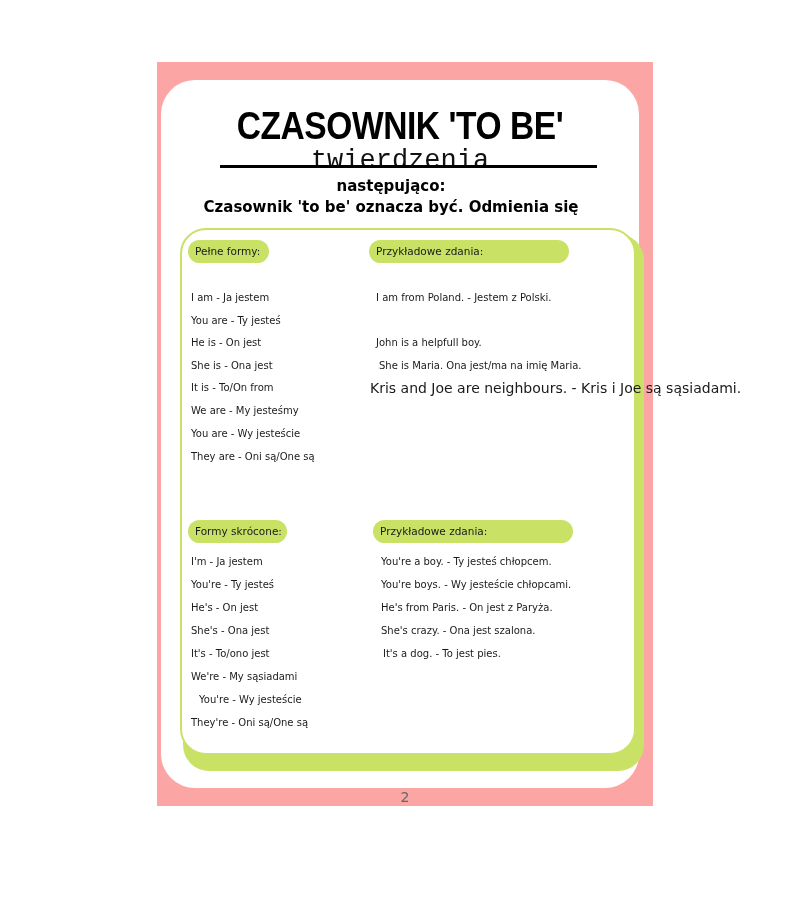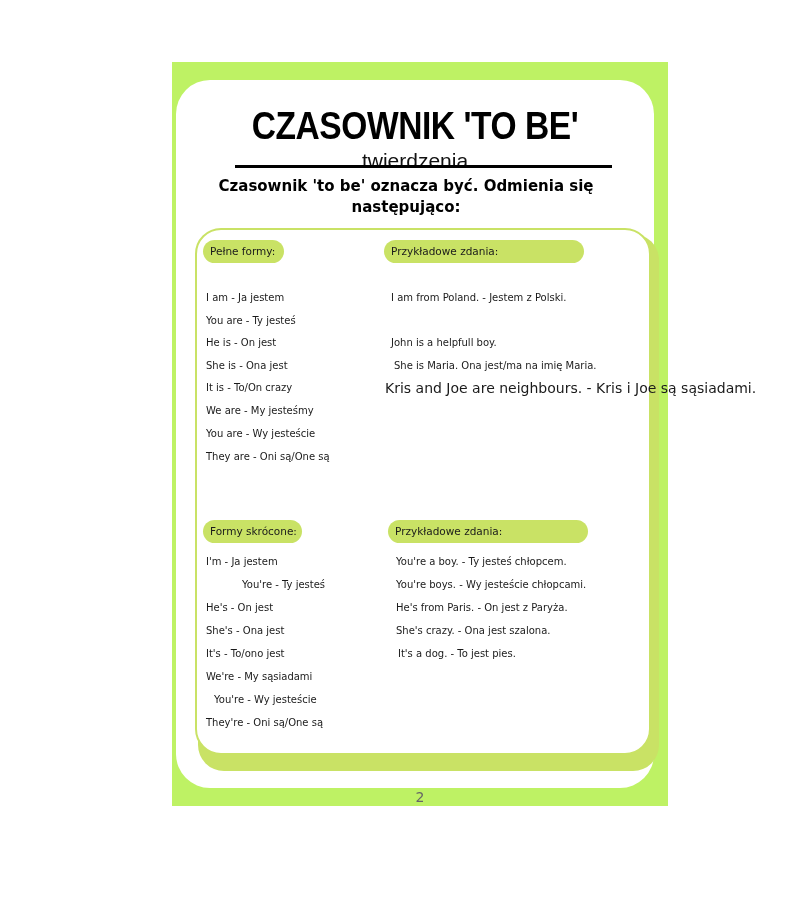--- a/index.html
+++ b/index.html
@@ -1,35 +1,35 @@
 <!DOCTYPE html>
 <html><head>
   <meta charset="utf-8">
   <style>
     html, body { margin: 0; padding: 0; }
     body {
       width: 810px; height: 900px; background: #ffffff; position: relative;
       font-family: "DejaVu Sans", sans-serif; overflow: hidden;
     }
     .page {
-      position: absolute; left: 172px; top: 62px; width: 496px; height: 744px;
-      background: #bef264;
+      position: absolute; left: 157px; top: 62px; width: 496px; height: 744px;
+      background: #fca5a5;
     }
     .outer-card {
       position: absolute; left: 4px; top: 18px; width: 478px; height: 708px;
       background: #ffffff; border-radius: 34px;
     }
     .title {
       position: absolute; left: 0; width: 100%; top: 24px; text-align: center;
       font-family: "Liberation Sans", sans-serif; font-weight: 700; font-size: 39px;
       letter-spacing: -0.5px; color: #000; line-height: 44px; transform: scaleX(0.86);
     }
     .subtitle {
       position: absolute; left: 0; width: 100%; top: 68px; text-align: center;
-      font-family: Liberation Sans, sans-serif; font-size: 21px; color: #111;
+      font-family: Liberation Mono, monospace; font-size: 27px; color: #111;
       line-height: 26px; font-weight: 300;
     }
     .rule {
       position: absolute; left: 59px; top: 85px; width: 377px; height: 3px; background: #000;
     }
     .intro {
       position: absolute; left: 20px; width: 420px; top: 96px; text-align: center;
       font-family: "DejaVu Sans", sans-serif; font-weight: 700; font-size: 15px;
       line-height: 21px; color: #000;
     }
@@ -57,49 +57,49 @@
   </style>
 </head>
 <body>
 
 <div class="page">
   <div class="outer-card">
     <div class="title">CZASOWNIK 'TO BE'</div>
     <div class="subtitle">twierdzenia</div>
     <div class="rule"></div>
     <div class="intro">
+      <div>następująco:</div>
       <div>Czasownik 'to be' oznacza być. Odmienia się</div>
-      <div>następująco:</div>
     </div>
 
     <div class="inner-shadow"></div>
     <div class="inner-card"></div>
 
     <div class="pill" style="left:27px; top:160px; width:81px;">Pełne formy:</div>
     <div class="pill" style="left:208px; top:160px; width:200px;">Przykładowe zdania:</div>
 
     <div class="row" style="left:30px; top:212px;">I am - Ja jestem</div>
     <div class="row" style="left:30px; top:235px;">You are - Ty jesteś</div>
     <div class="row" style="left:30px; top:257px;">He is - On jest</div>
     <div class="row" style="left:30px; top:280px;">She is - Ona jest</div>
-    <div class="row" style="left:30px; top:302px;">It is - To/On crazy</div>
+    <div class="row" style="left:30px; top:302px;">It is - To/On from</div>
     <div class="row" style="left:30px; top:325px;">We are - My jesteśmy</div>
     <div class="row" style="left:30px; top:348px;">You are - Wy jesteście</div>
     <div class="row" style="left:30px; top:371px;">They are - Oni są/One są</div>
 
     <div class="row" style="left:215px; top:212px;">I am from Poland. - Jestem z Polski.</div>
     <div class="row" style="left:215px; top:257px;">John is a helpfull boy.</div>
     <div class="row" style="left:218px; top:280px;">She is Maria. Ona jest/ma na imię Maria.</div>
     <div class="row" style="left:209px; top:302px; font-size:14px;">Kris and Joe are neighbours. - Kris i Joe są sąsiadami.</div>
 
     <div class="pill" style="left:27px; top:440px; width:99px;">Formy skrócone:</div>
     <div class="pill" style="left:212px; top:440px; width:200px;">Przykładowe zdania:</div>
 
     <div class="row" style="left:30px; top:476px;">I'm - Ja jestem</div>
-    <div class="row" style="left:30px; top:499px;margin-left:36px;">You're - Ty jesteś</div>
+    <div class="row" style="left:30px; top:499px;">You're - Ty jesteś</div>
     <div class="row" style="left:30px; top:522px;">He's - On jest</div>
     <div class="row" style="left:30px; top:545px;">She's - Ona jest</div>
     <div class="row" style="left:30px; top:568px;">It's - To/ono jest</div>
     <div class="row" style="left:30px; top:591px;">We're - My sąsiadami</div>
     <div class="row" style="left:30px; top:614px;margin-left:8px;">You're - Wy jesteście</div>
     <div class="row" style="left:30px; top:637px;">They're - Oni są/One są</div>
 
     <div class="row" style="left:220px; top:476px;">You're a boy. - Ty jesteś chłopcem.</div>
     <div class="row" style="left:220px; top:499px;">You're boys. - Wy jesteście chłopcami.</div>
     <div class="row" style="left:220px; top:522px;">He's from Paris. - On jest z Paryża.</div>

